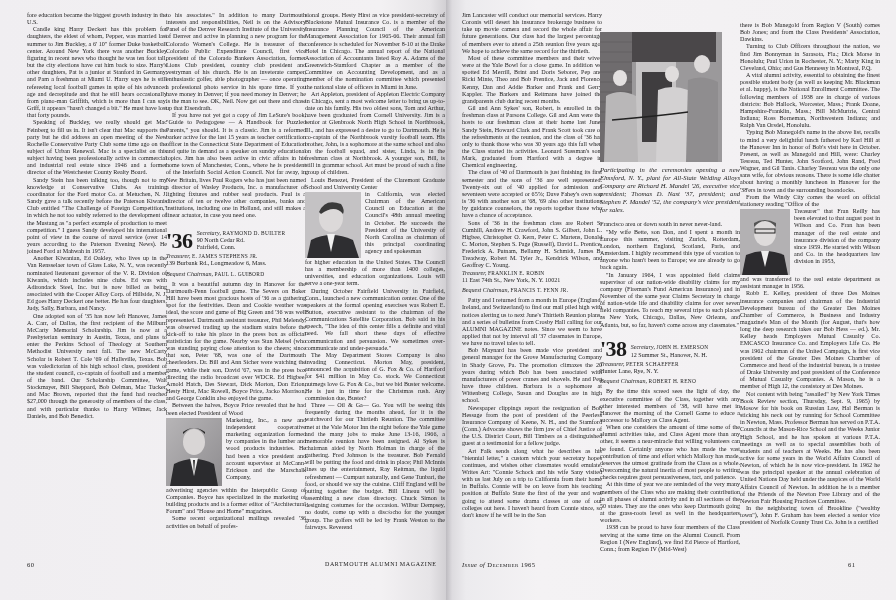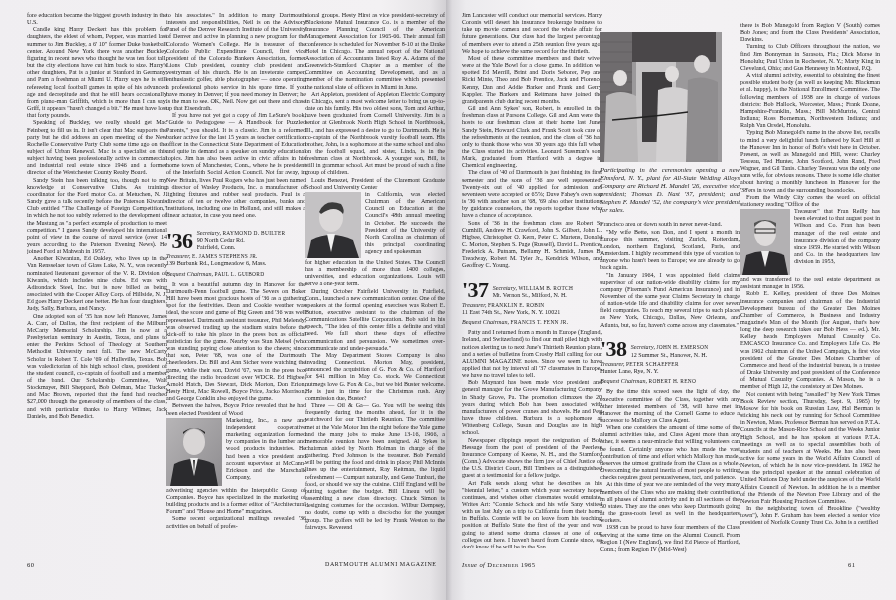--- a/index.html
+++ b/index.html
@@ -116,28 +116,20 @@
 
   <div class="page right">
 
     <div class="col" style="left: 14px; max-height: 536px; overflow: hidden;">
       <p class="noindent">Jim Lancaster will conduct our memorial services. Harry Coronis will desert his insurance brokerage business to take up movie camera and record the whole affair for future generations. Our class had the largest percentage of members ever to attend a 25th reunion five years ago. We hope to achieve the same record for the thirtieth.</p>
       <p>Most of these committee members and their wives were at the Yale Bowl for a close game. In addition we spotted Ed Merrill, Brint and Doris Seborer, Pep and Ricki Minte, Theo and Bob Prentice, Jack and Florence Kenny, Dan and Addie Barker and Frank and Gerry Kappler. The Barkers and Reitmans have joined the grandparents club during recent months.</p>
       <p>Gil and Ann Sykes' son, Robert, is enrolled in the freshman class at Parsons College. Gil and Ann were the hosts to our freshman class at their home last June. Sandy Stein, Howard Clark and Frank Scott took care of the refreshments at the reunion, and the class of '36 has only to thank those who was 30 years ago this fall when the Class started its activities. Leonard Sussman's son, Mark, graduated from Hartford with a degree in Chemical engineering.</p>
       <p>The class of '40 of Dartmouth is just finishing its first semester and the sons of '36 are well represented. Twenty-six out of '40 applied for admission and seventeen were accepted or 65%; Dave Fahey's own son is '36 with another son at '68, '69 also other institutions by guidance counselors, the reports together those who have a chance of acceptance.</p>
       <p>Sons of '36 in the freshman class are Robert S. Cumhill, Andrew H. Crawford, John S. Gilbert, John L. Higbee, Christopher O. Kern, Peter C. Martens, Donald C. Morton, Stephen S. Page (Russell), David L. Prentice, Frederick A. Putnam, Bellamy H. Schmidt, James B. Treadway, Robert M. Tyler Jr., Kendrick Wilson, and Geoffrey C. Young.</p>
 
-      <div class="cls-head">
-        <span class="cls-num">'37</span>
-        <span class="cls-sec">
-          <i>Secretary,</i>
-          <span class="sc">WILLIAM B. ROTCH</span><br>
-          <span>Mt. Vernon St., Milford, N. H.</span>
-        </span>
-      </div>
       <div class="officer">
         <i>Treasurer,</i>
         <span class="sc">FRANKLIN E. ROBIN</span><br>
         <span>11 East 74th St., New York, N. Y. 10021</span>
       </div>
       <div class="officer">
         <i>Bequest Chairman,</i>
         <span class="sc">FRANCIS T. FENN JR.</span>
       </div>
 

